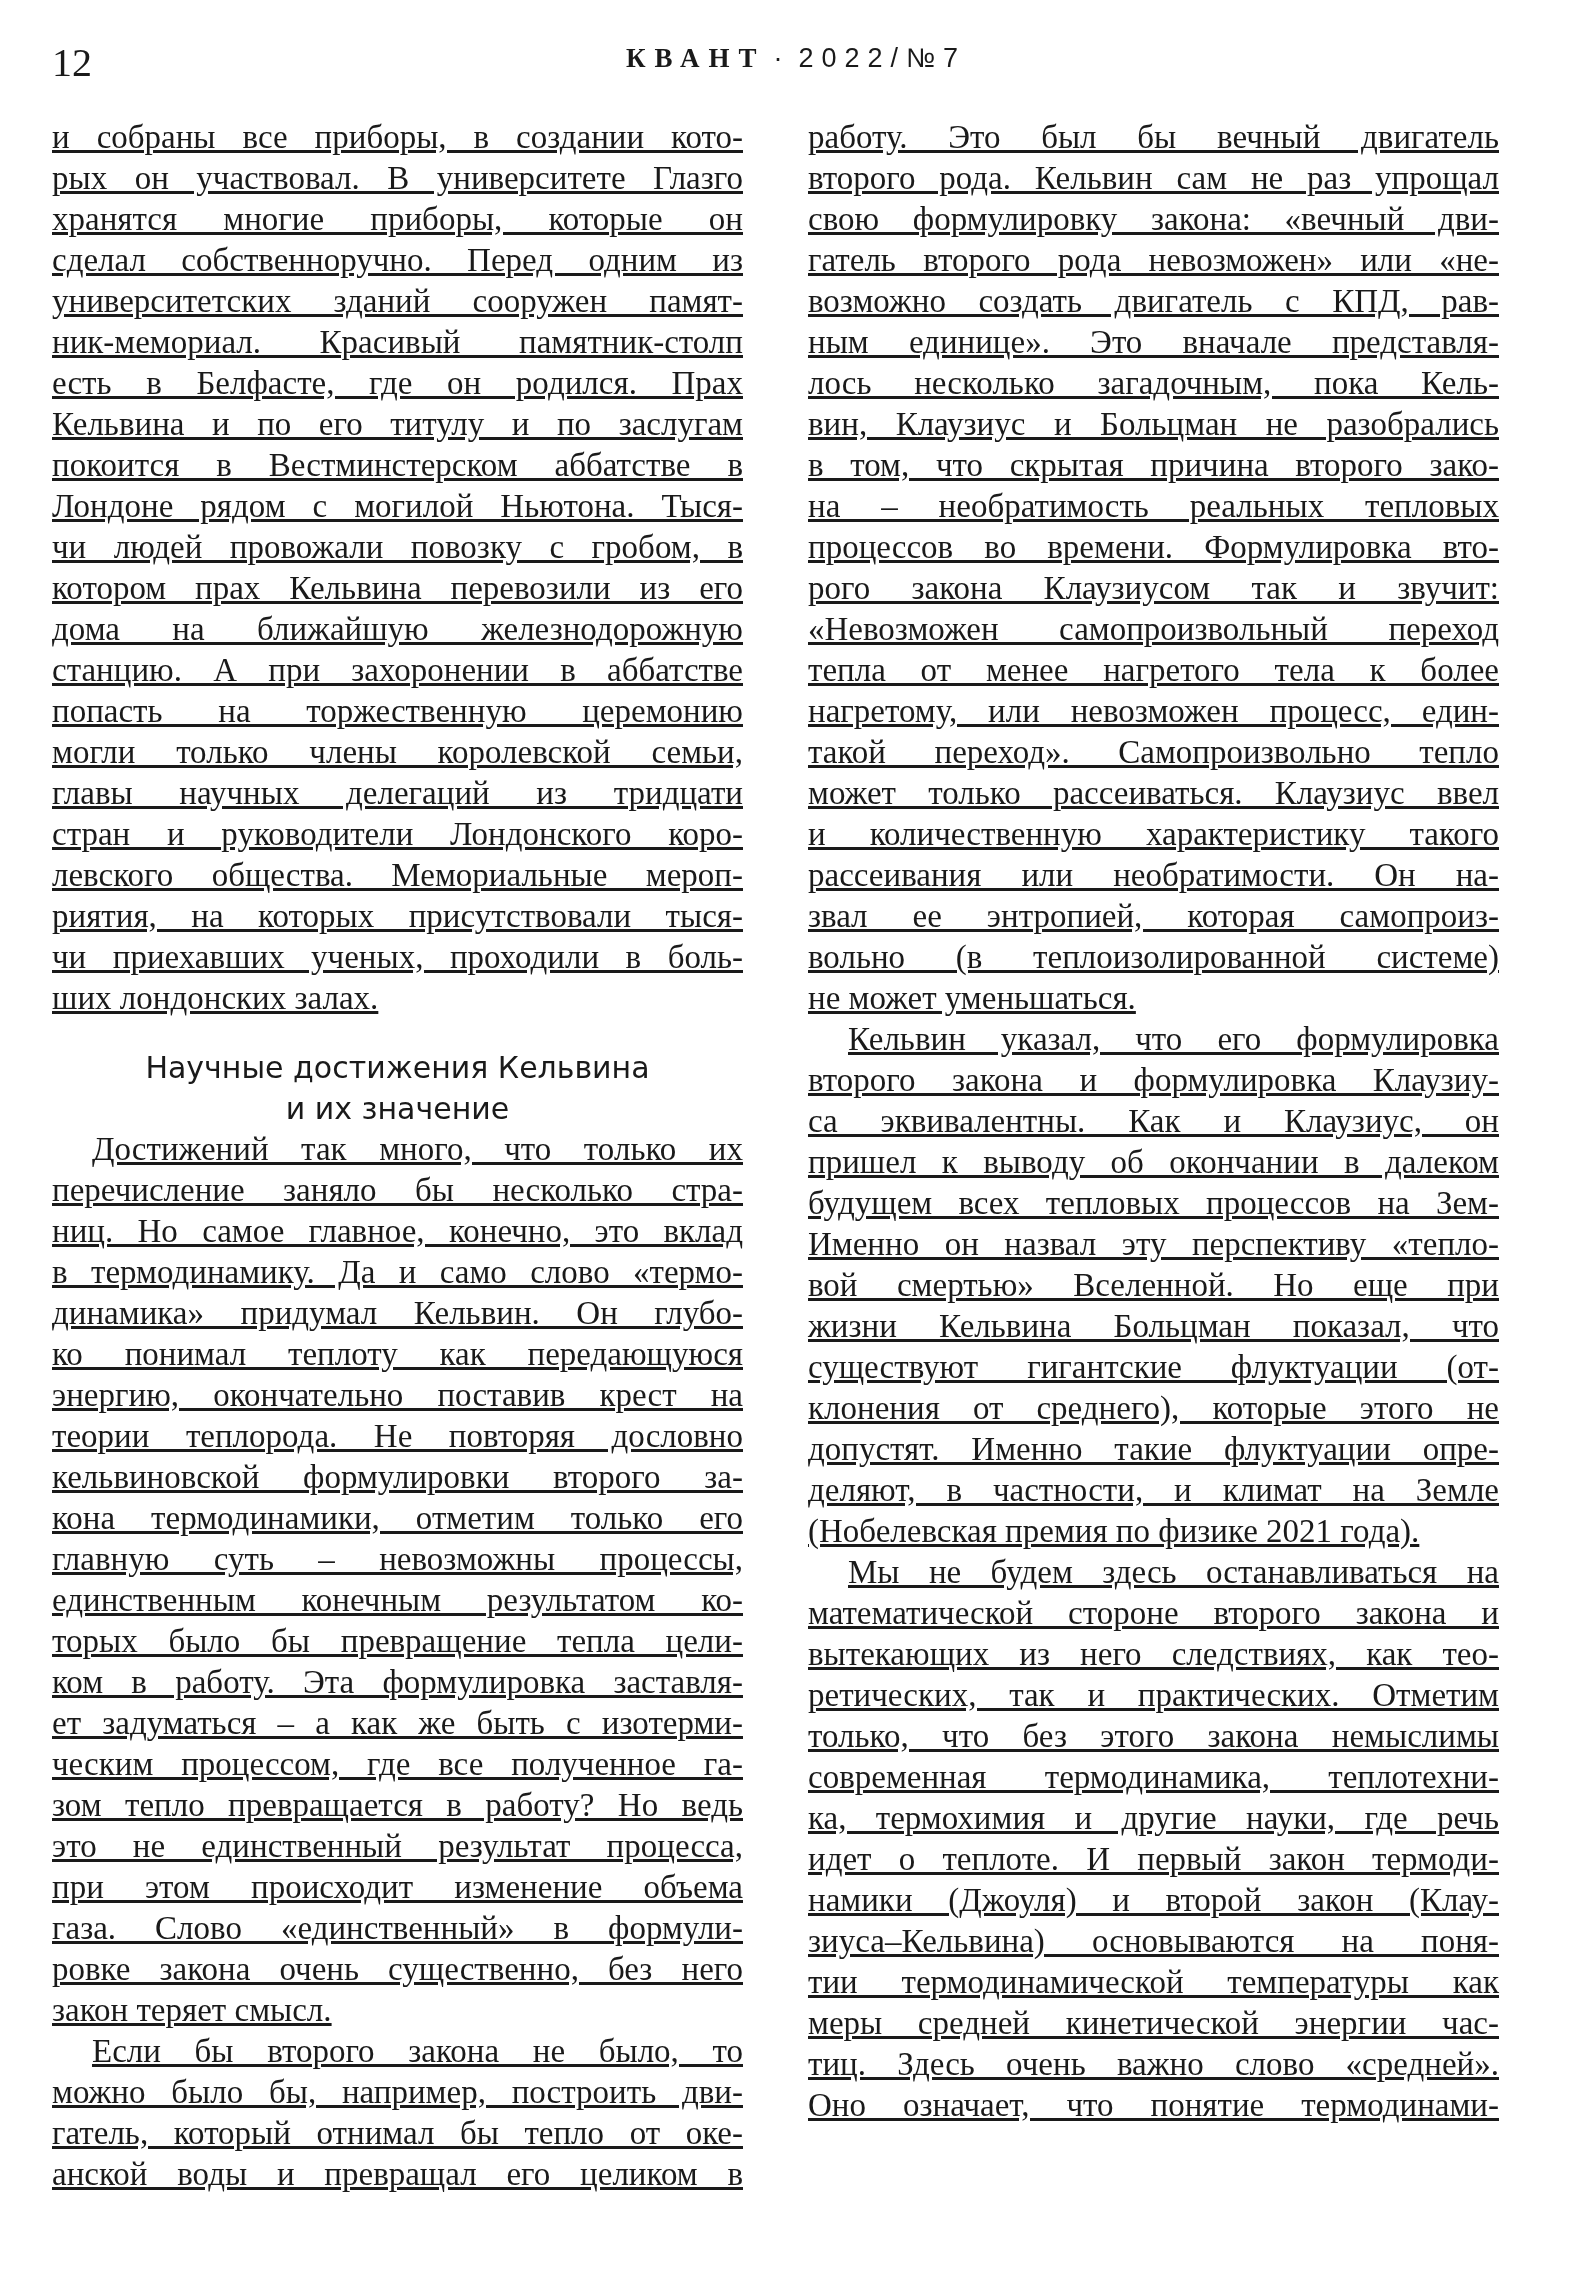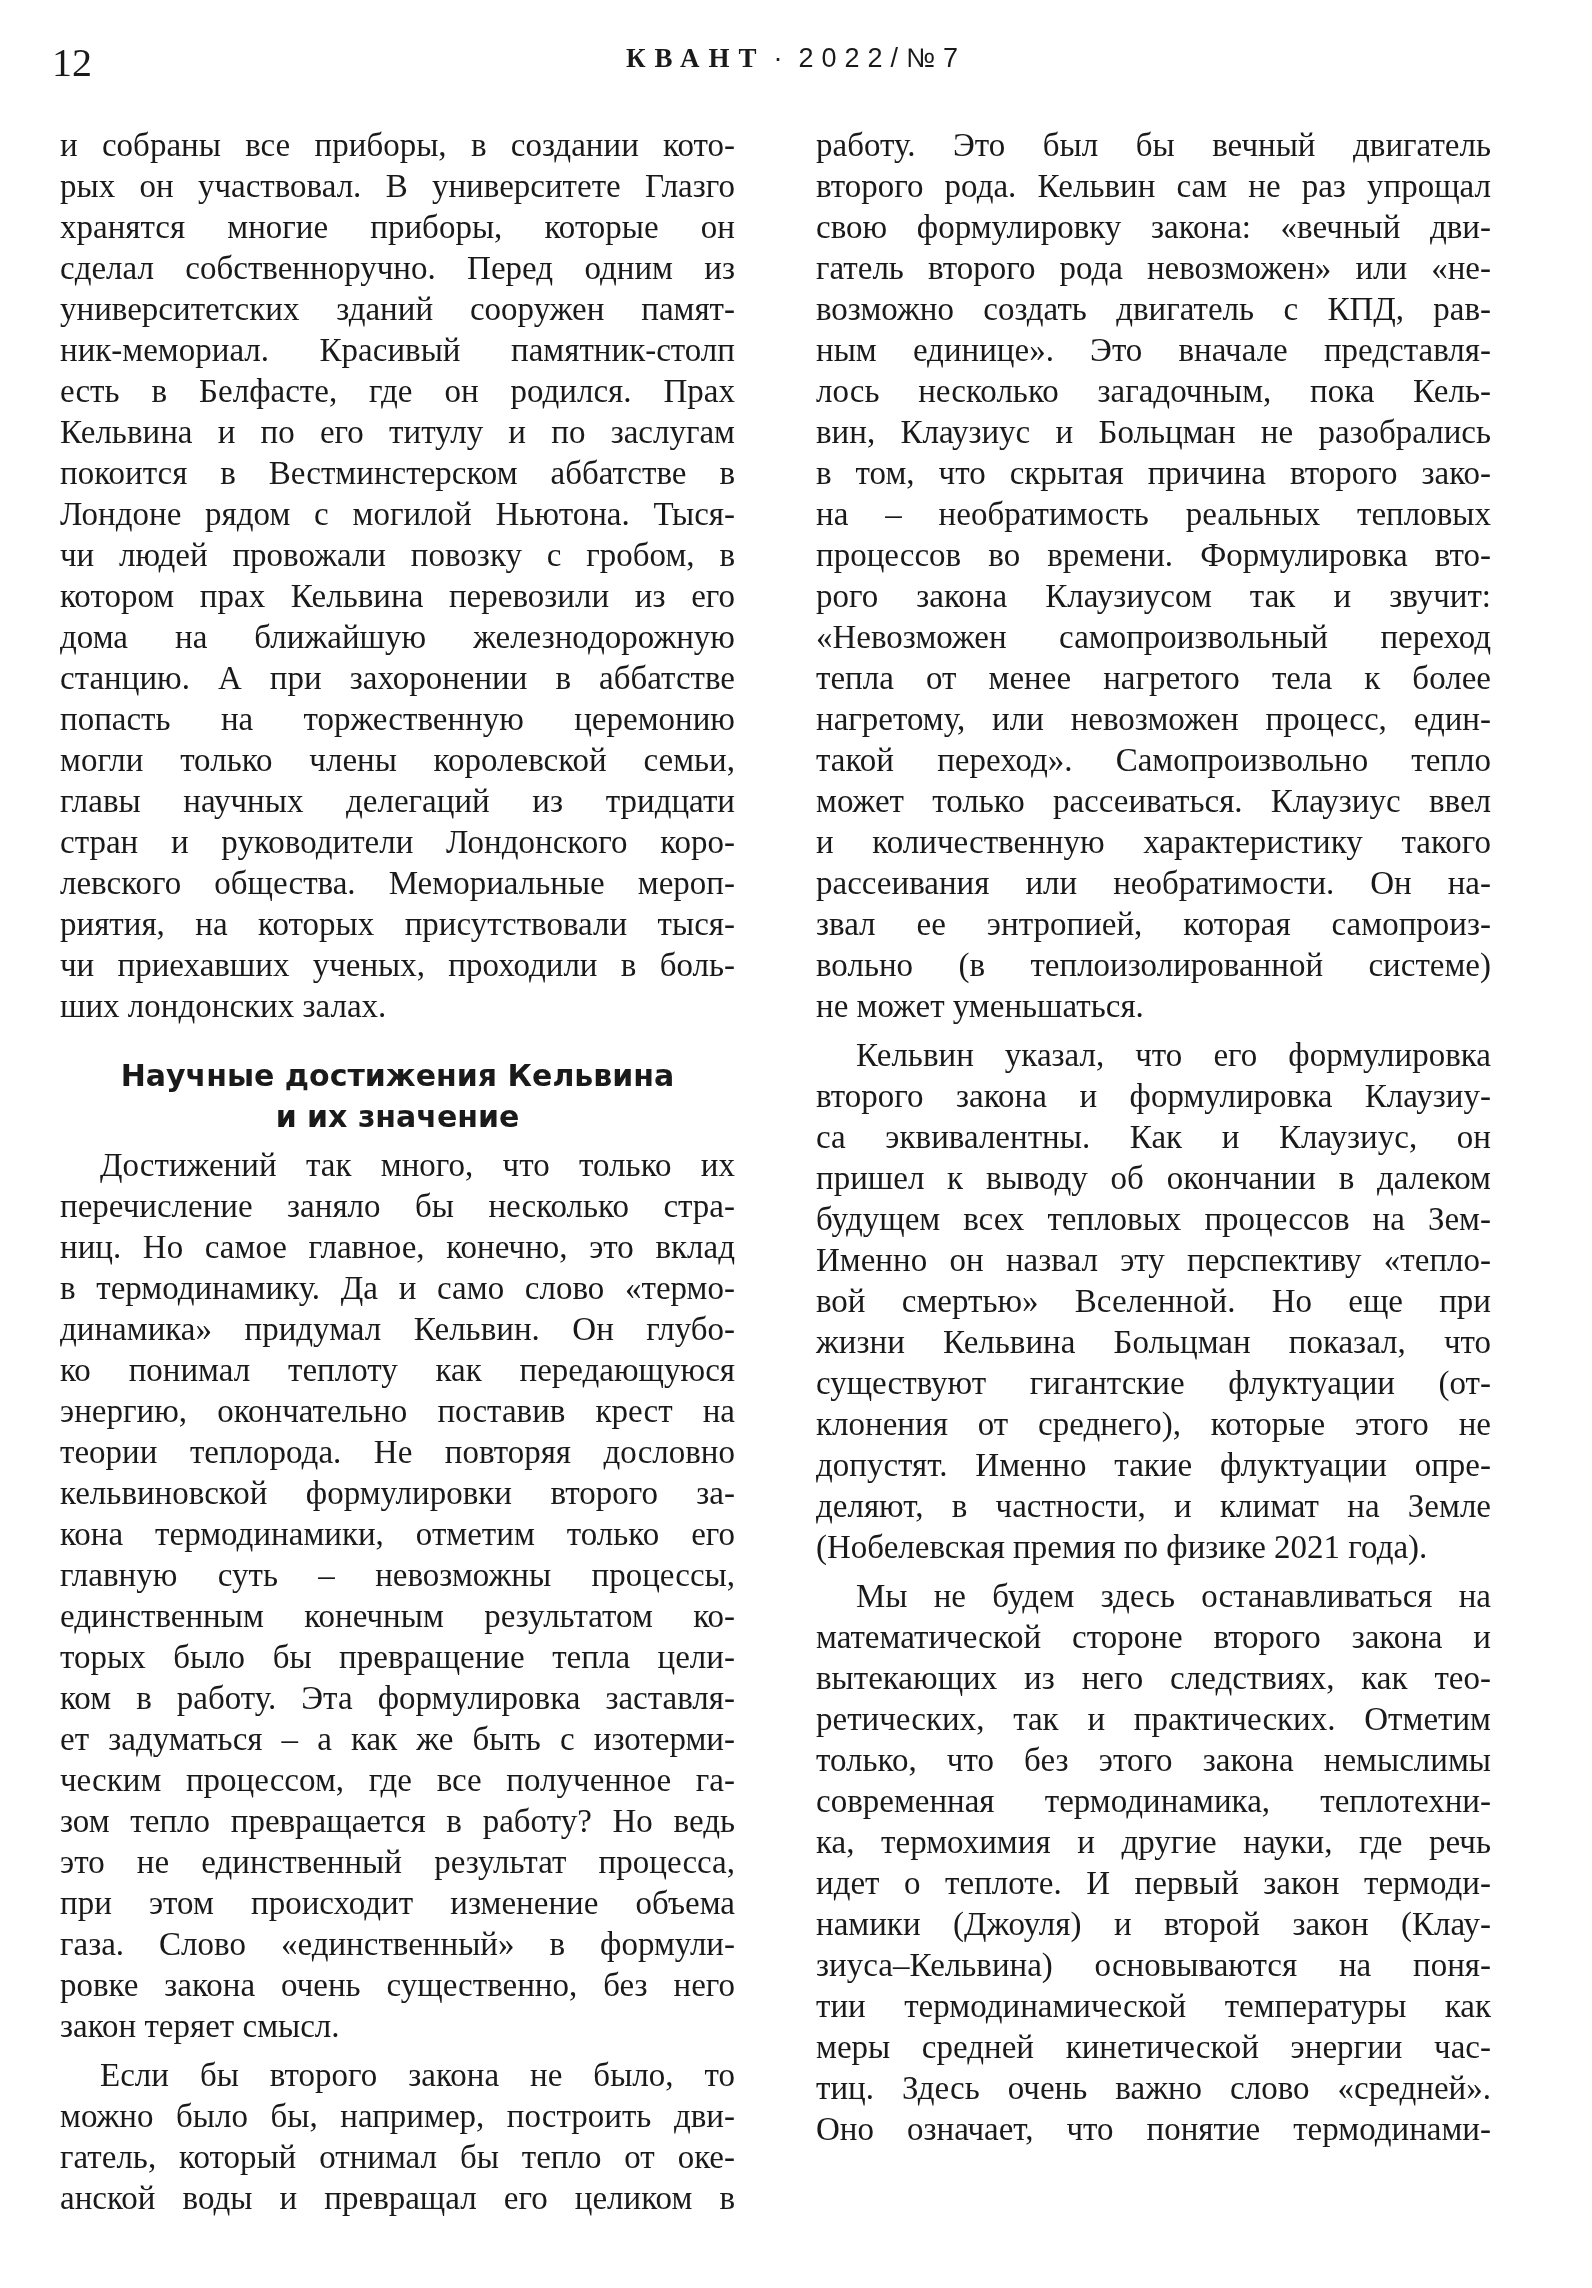--- a/index.html
+++ b/index.html
@@ -25,30 +25,30 @@
   .running-head .issue {
     letter-spacing: 8px; font-family: "Liberation Sans", sans-serif; font-weight: normal;
   }
   .column {
     position: absolute; top: 117px; width: 691px;
     font-size: 33px; line-height: 41px;
     text-align: justify; hyphens: manual;
   }
   .col-left { left: 52px; }
   .col-right { left: 808px; }
-  .column p { margin: 8px; }
+  .column p { margin: 0; text-decoration: underline; }
   .line {
     display: block; text-align: justify; text-align-last: justify;
     white-space: nowrap; overflow: visible;
   }
   .line.last { text-align-last: left; }
   .line.indent { padding-left: 40px; }
   .heading {
     font-family: "DejaVu Sans", "Liberation Sans", sans-serif;
-    font-weight: bold; text-align: center;
+    font-weight: normal; text-align: center;
     font-size: 30px; line-height: 41px;
     margin: 28px 0 0 0;
   }
   .heading .hline { display: block; text-align: center; }
 </style>
 </head>
 <body>
 
 <div class="page-number">12</div>
 <div class="running-head">

